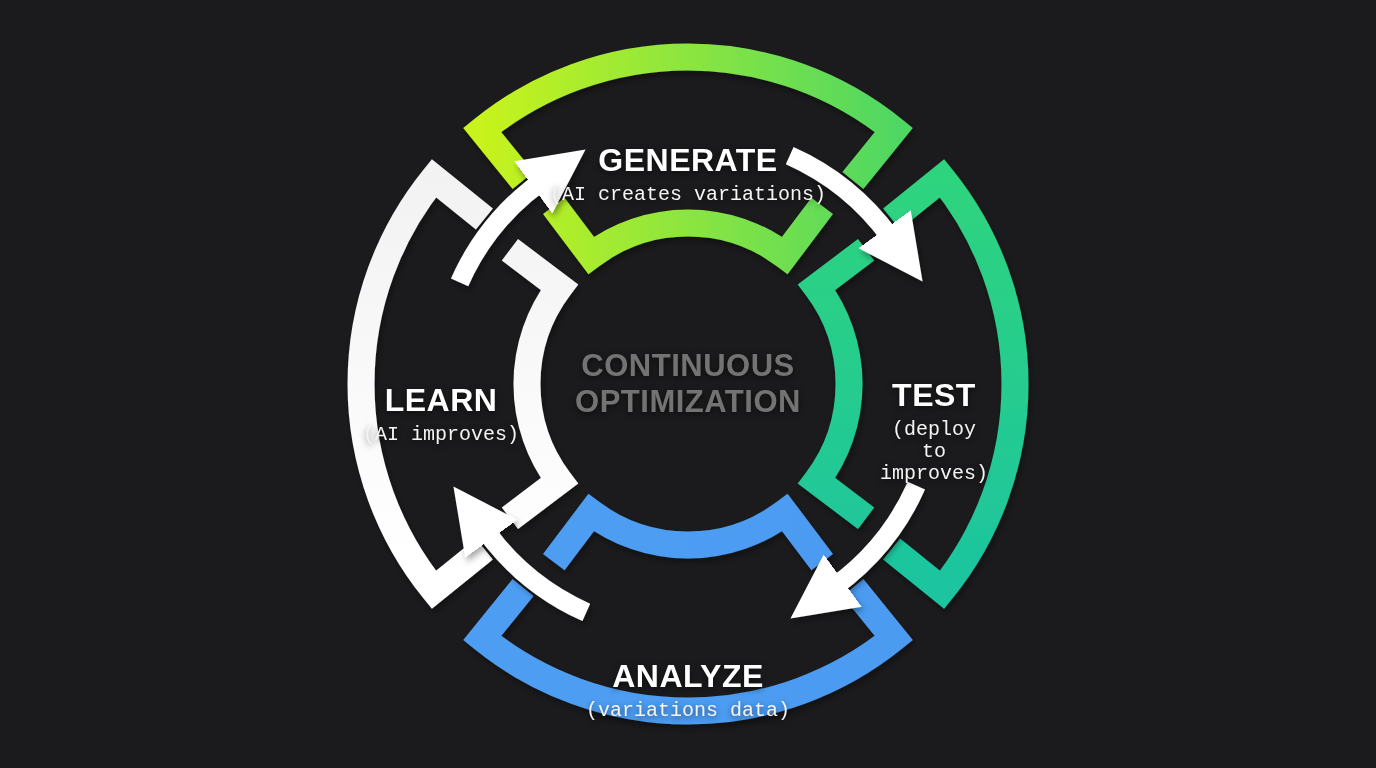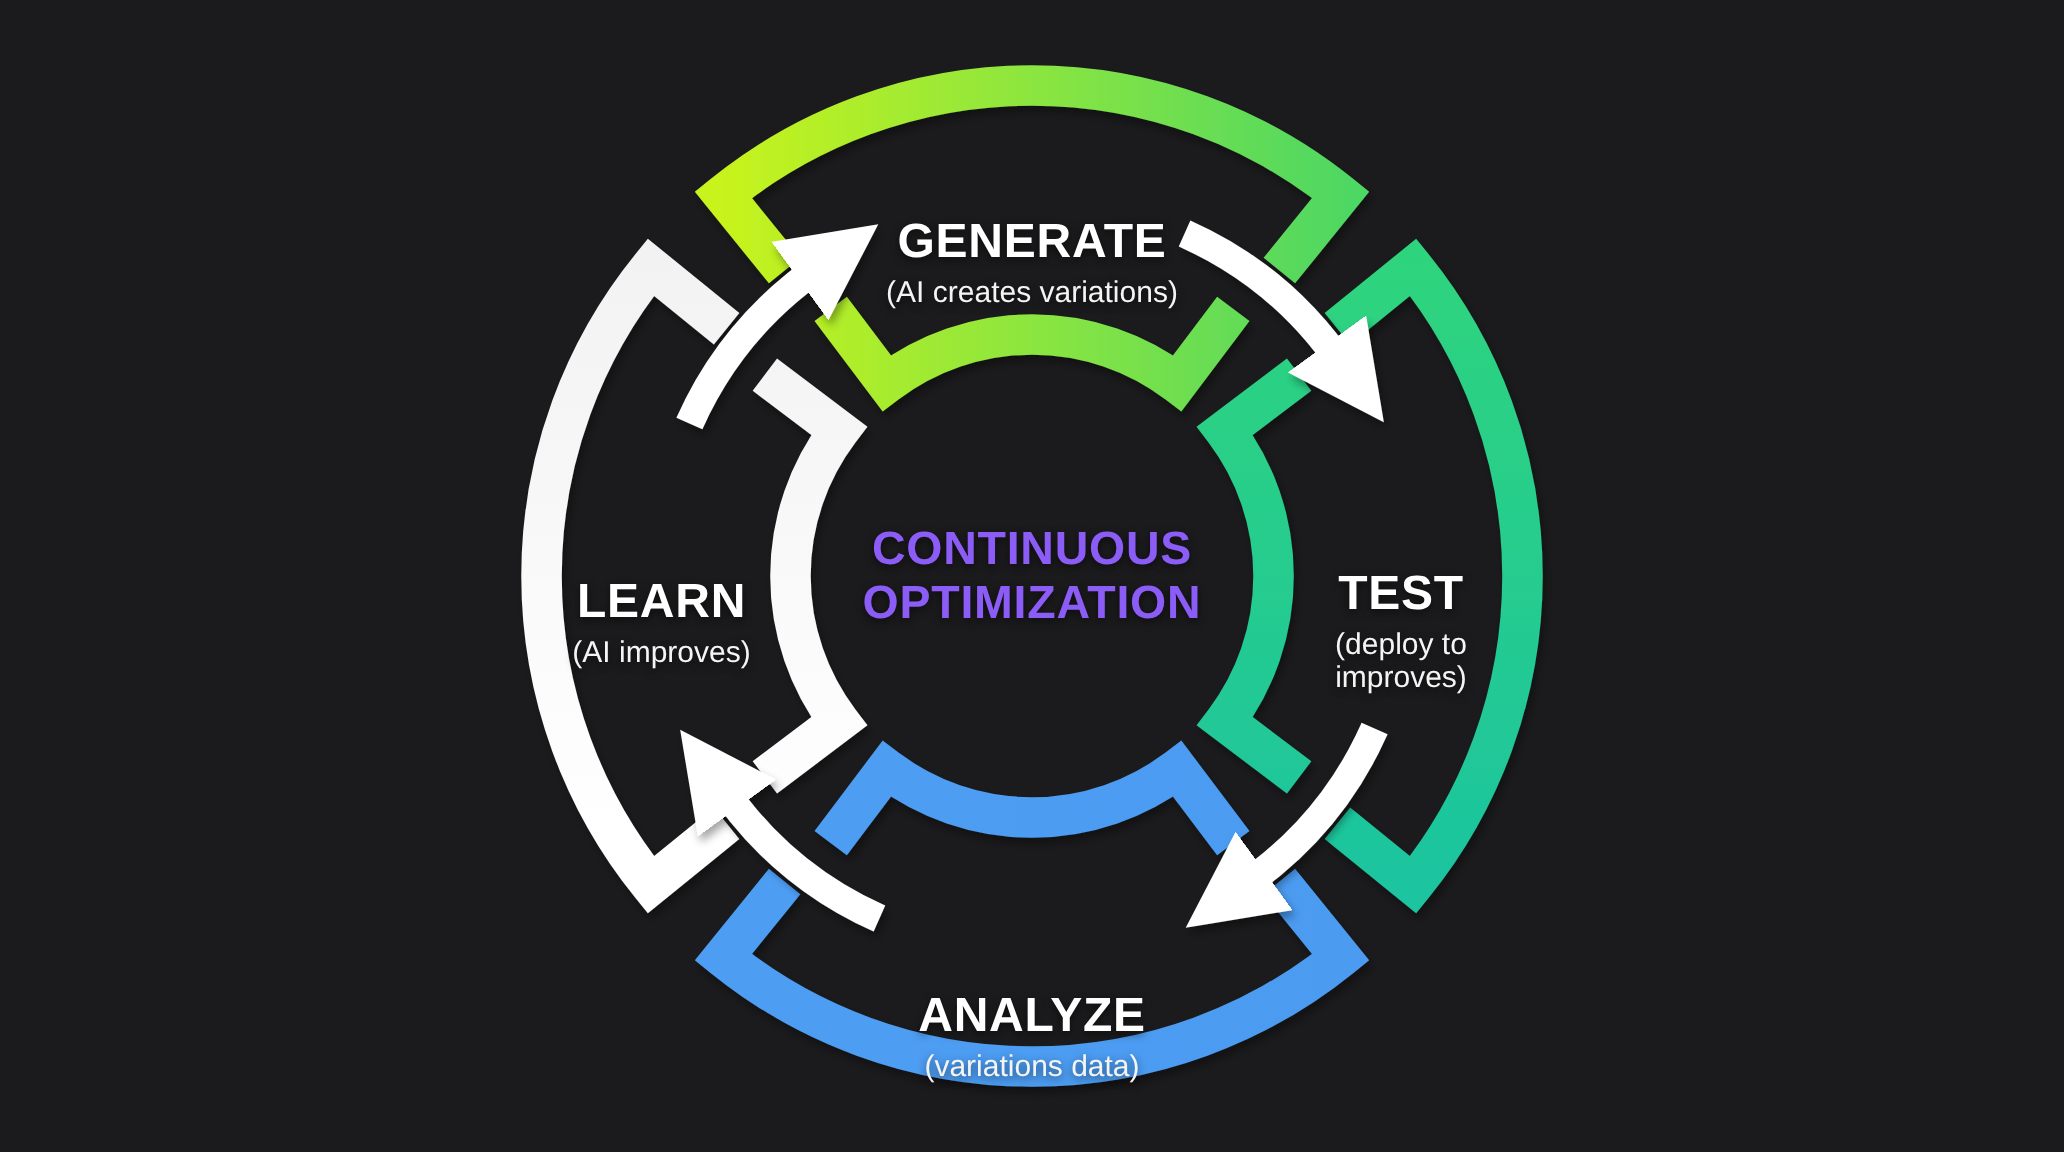--- a/index.html
+++ b/index.html
@@ -29,27 +29,28 @@
     font-size: 32px;
     font-weight: 700;
     letter-spacing: 0.5px;
     white-space: nowrap;
   }
   .label .sub {
     font-size: 20px;
     font-weight: 400;
     margin-top: 6px;
     color: #f4f4f4;
+    font-family: Liberation Mono, monospace;
   }
   .label.test .sub { width: 120px; margin-left: auto; margin-right: auto; }
   .center-label {
     position: absolute;
     left: 688px; top: 384px;
     transform: translate(-50%, -50%);
-    color: #8b5cf6;
+    color: #737373;
     text-align: center;
     font-size: 31px;
     font-weight: 700;
     letter-spacing: 0.5px;
     line-height: 1.17;
     text-shadow: 0 2px 6px rgba(0,0,0,0.55);
     white-space: nowrap;
   }
 </style>
 </head>

